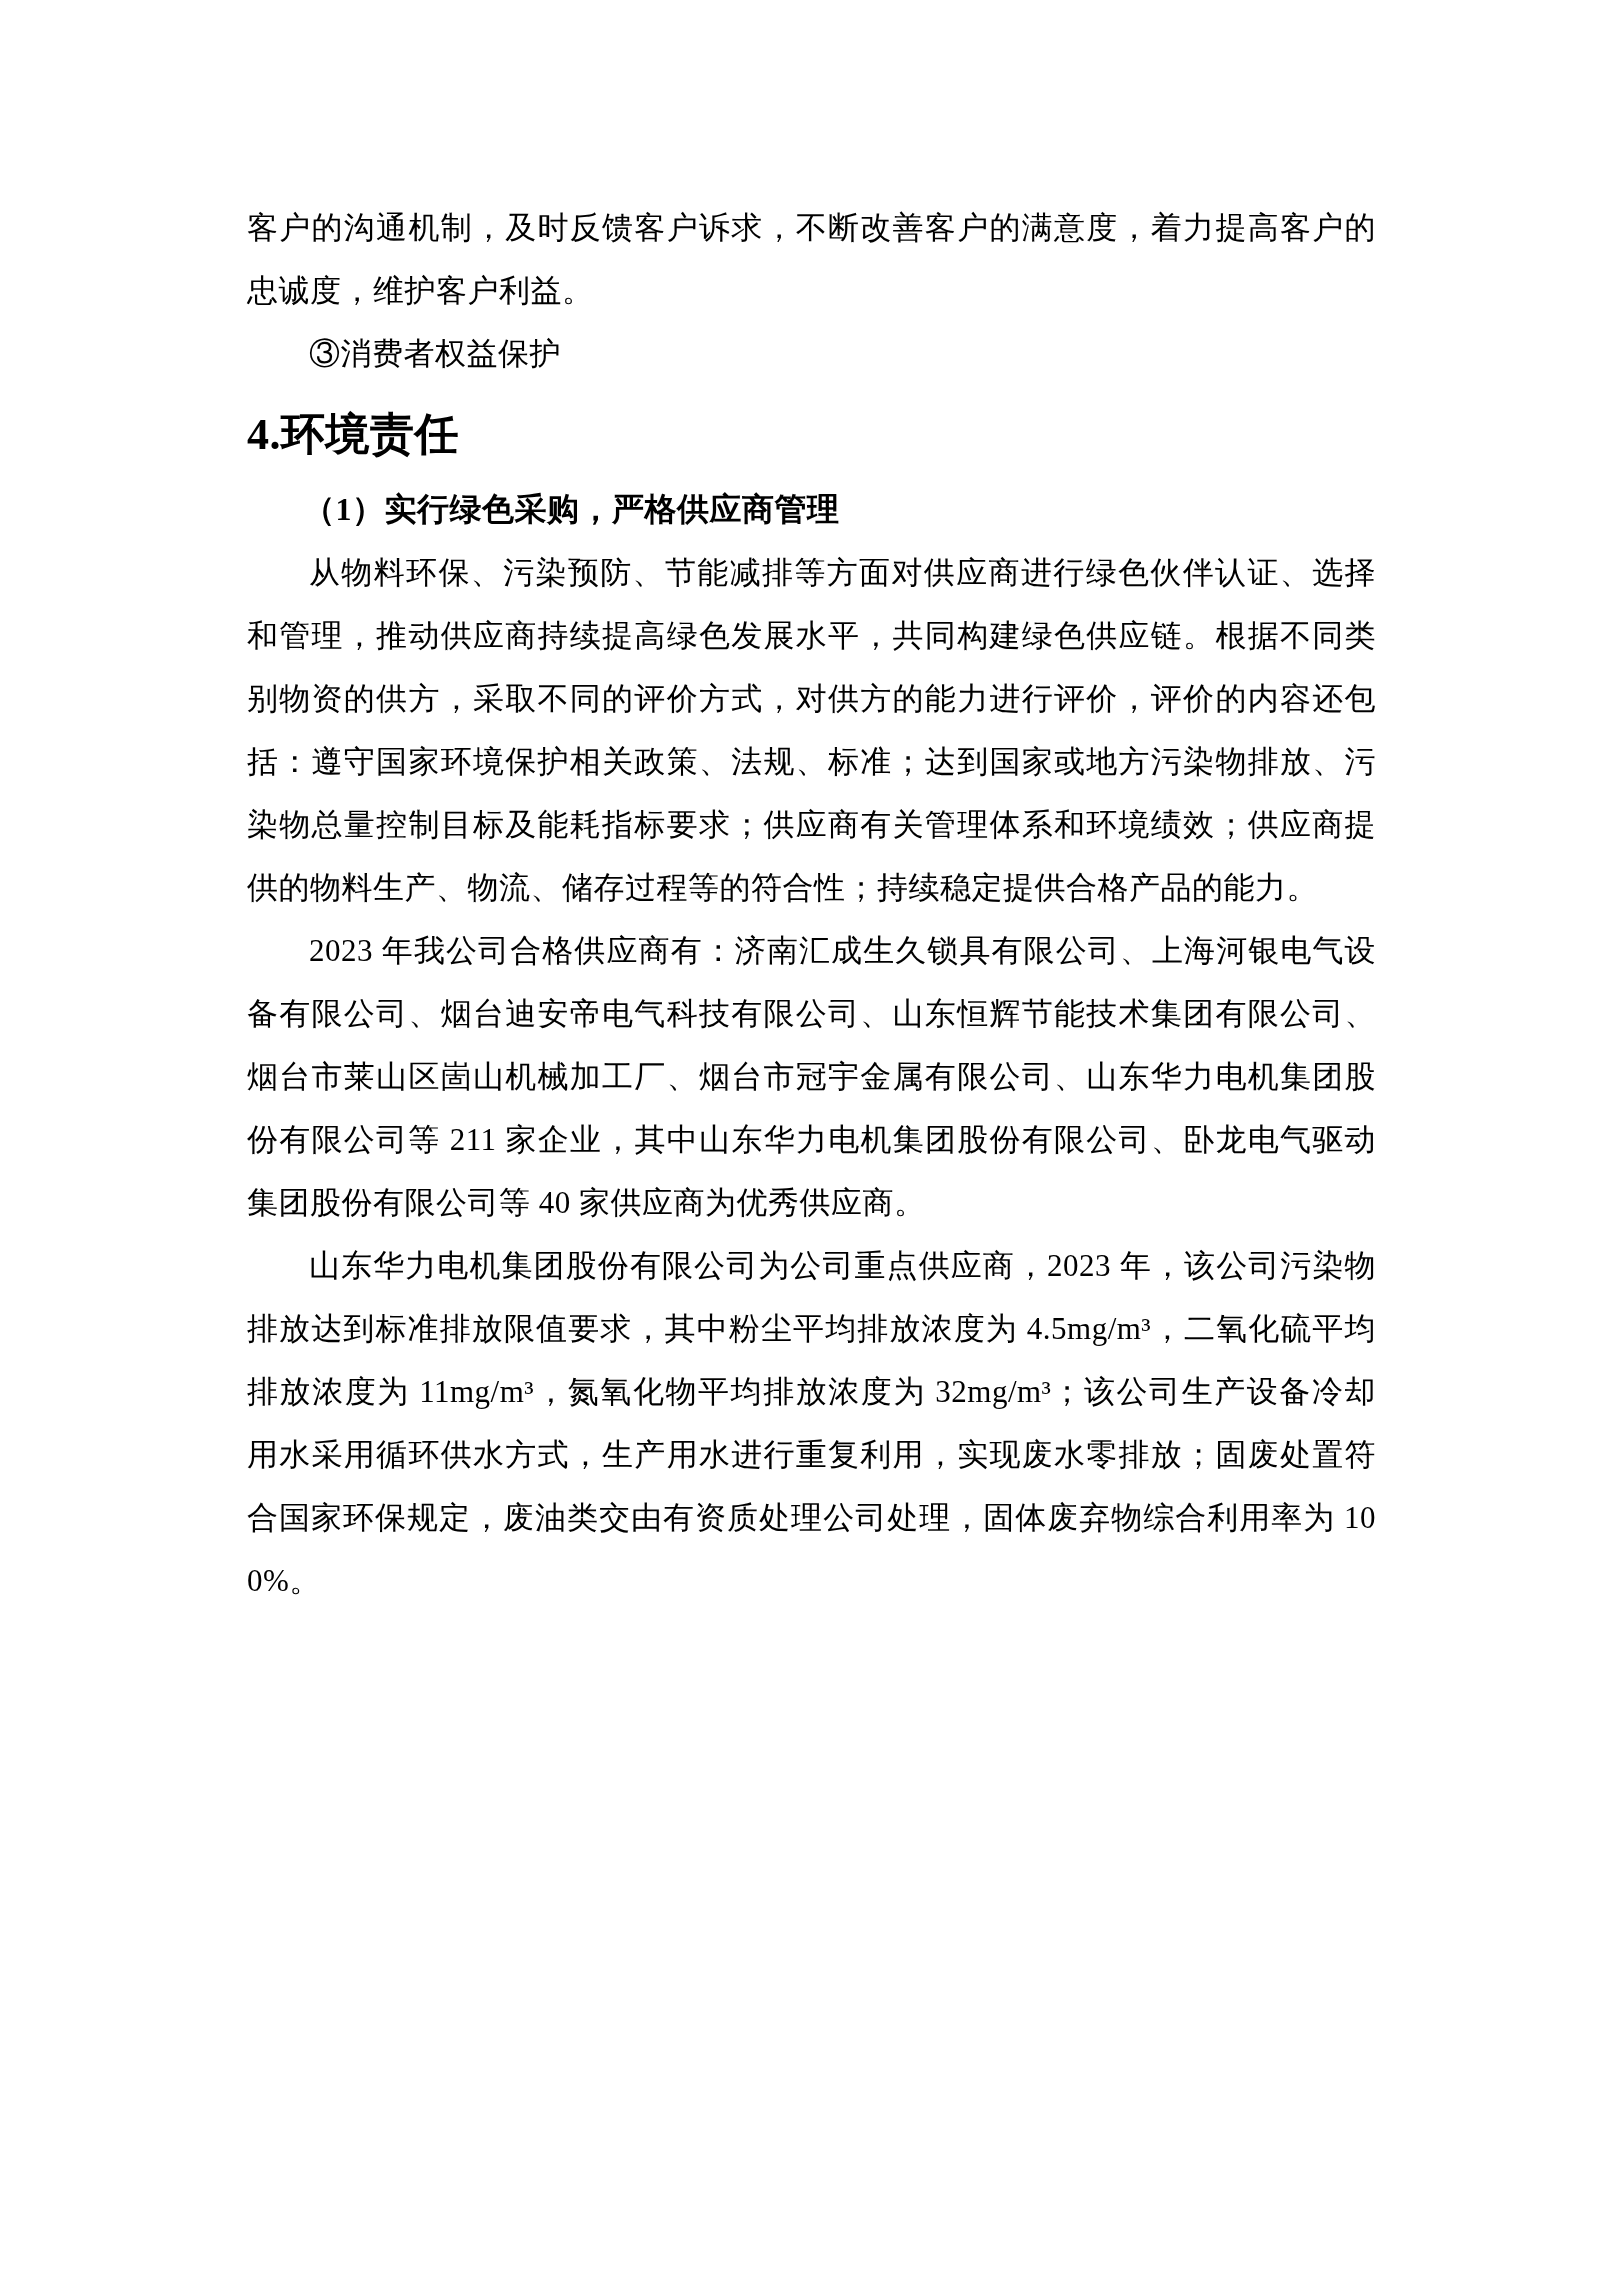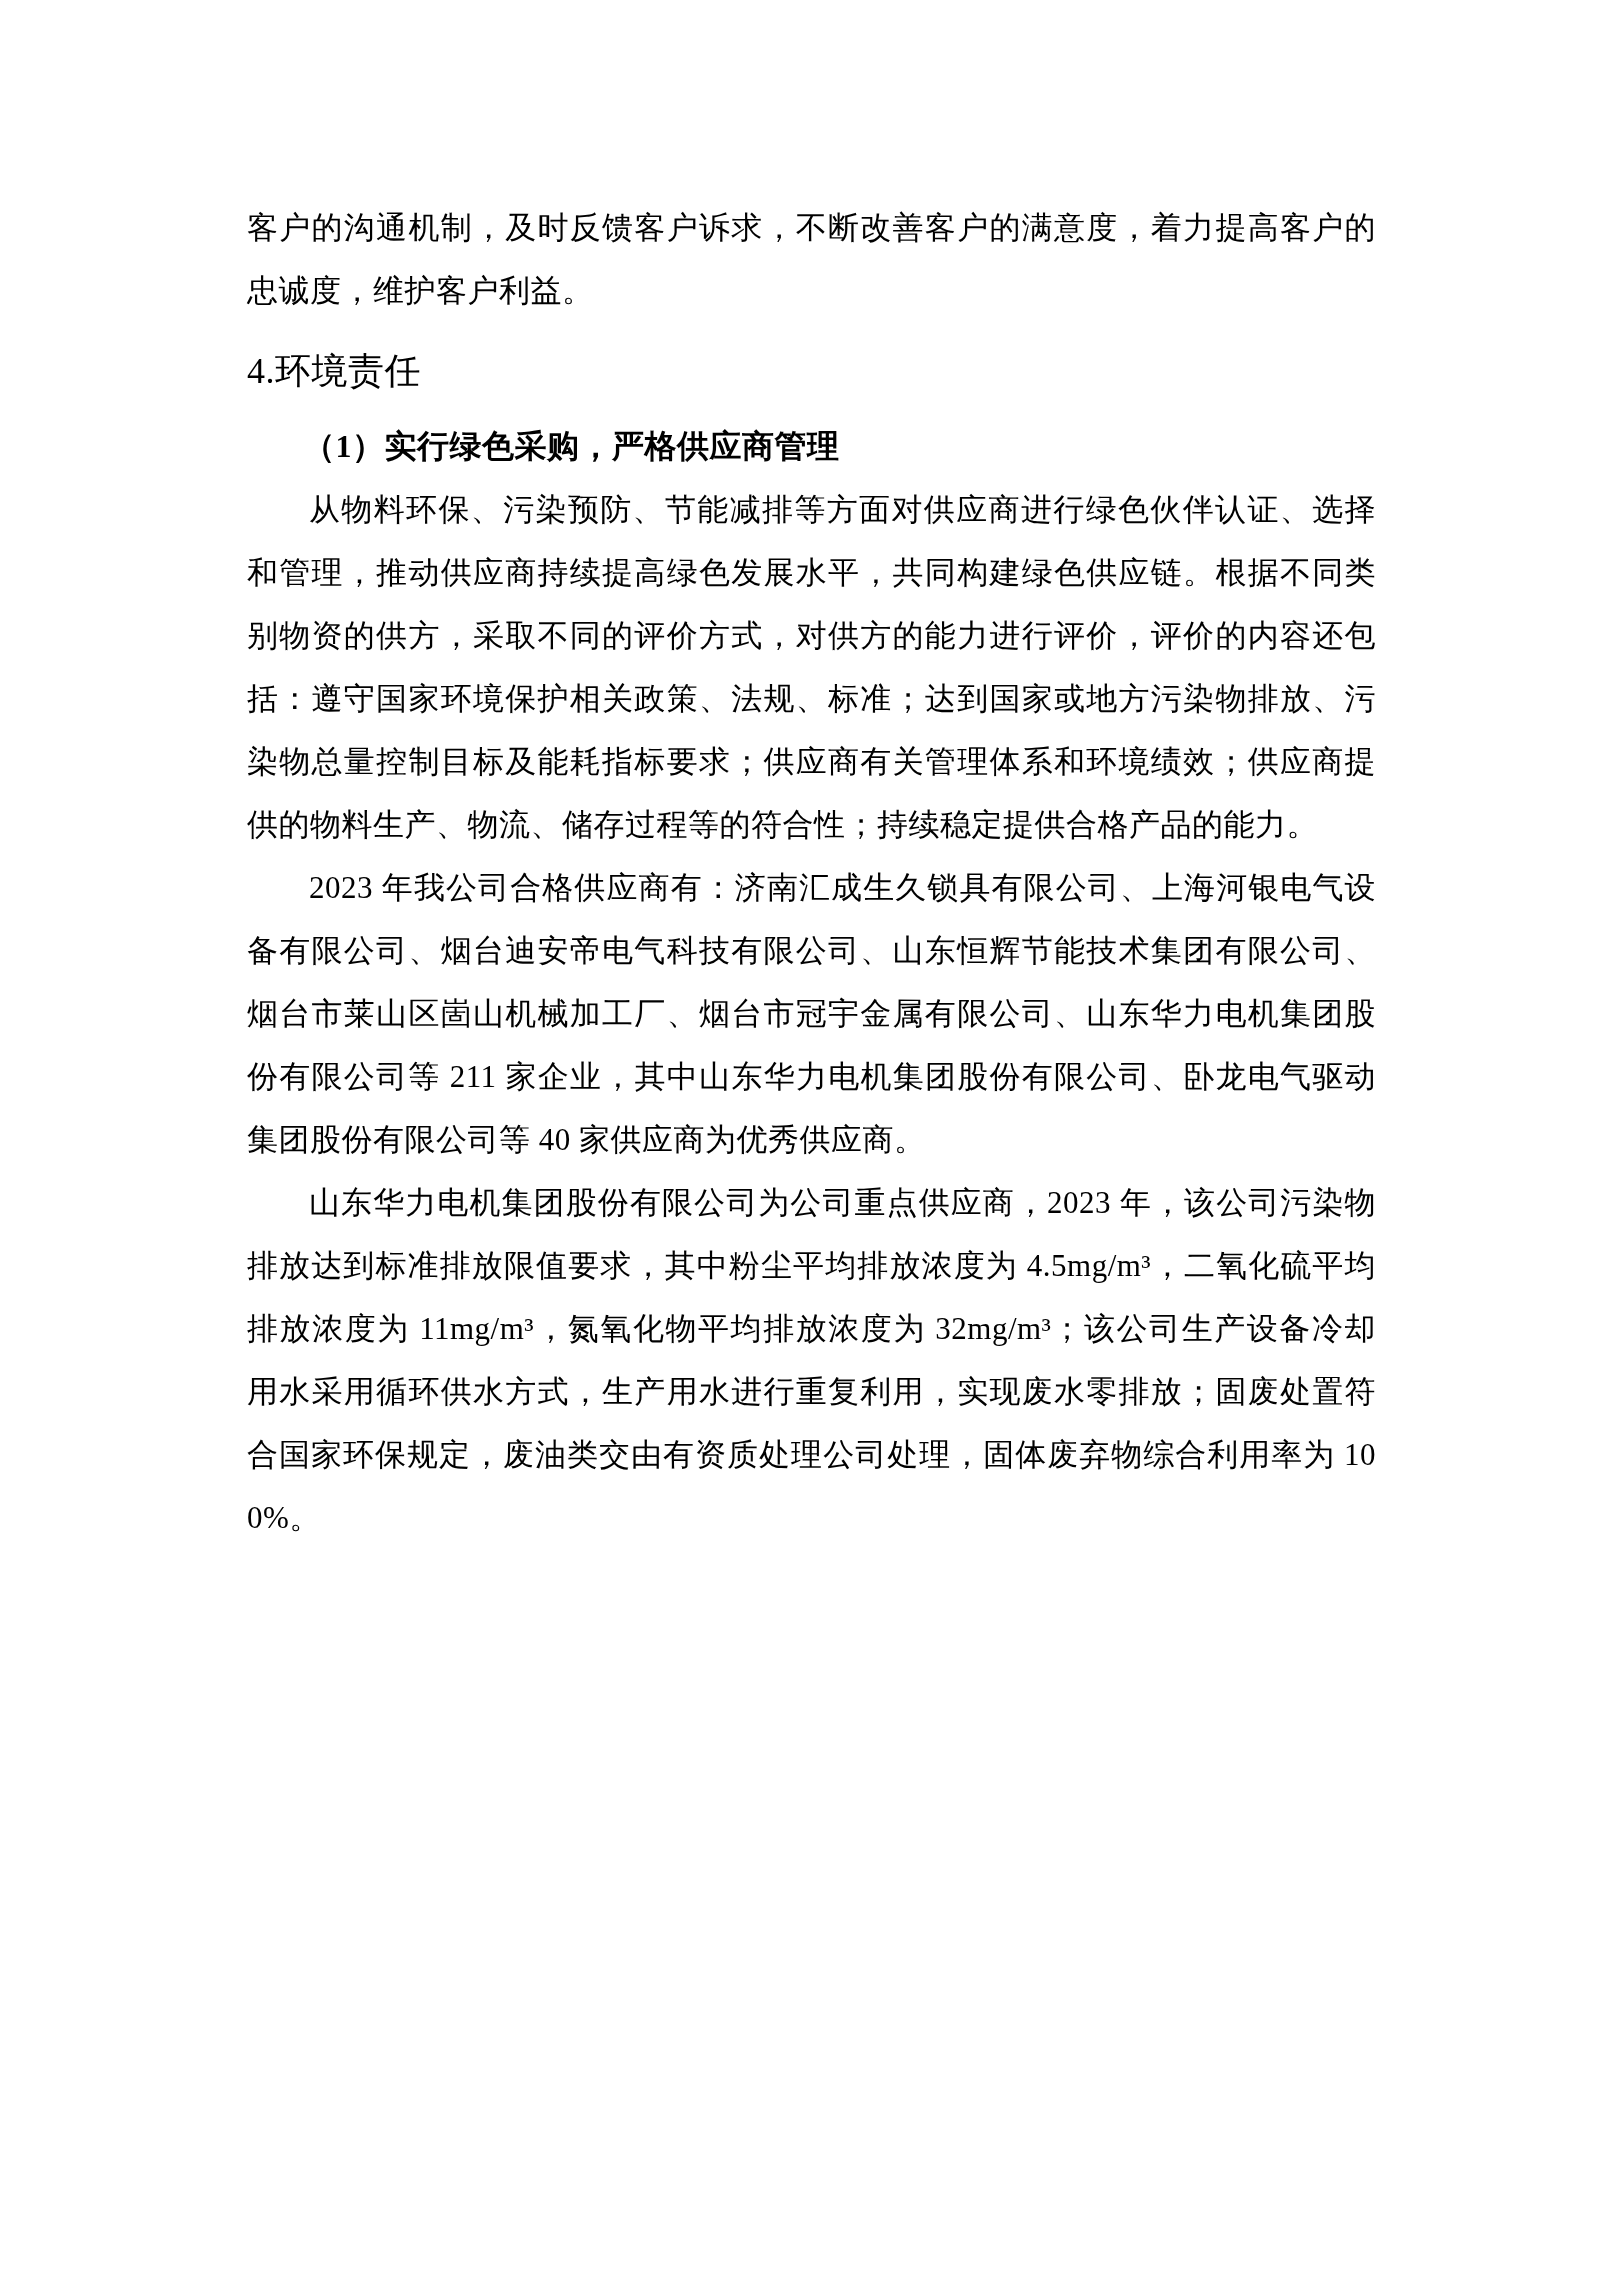--- a/index.html
+++ b/index.html
@@ -29,22 +29,22 @@
     line-height: 63px;
     text-align: justify;
     letter-spacing: 0.5px;
     word-break: break-all;
   }
   .indent {
     text-indent: 2em;
   }
   .section-heading {
     margin: 17.6px 0 0 0;
-    font-size: 36px;
-    font-weight: normal;
+    font-size: 44px;
+    font-weight: bold;
     line-height: 63px;
     letter-spacing: 0.5px;
   }
   .sub-heading {
     margin: 12.7px 0 0 0;
     font-size: 32px;
     font-weight: bold;
     line-height: 63px;
     text-indent: 1.75em;
     letter-spacing: 0.5px;
@@ -58,20 +58,21 @@
     font-size: 32px;
     line-height: 39px;
   }
 </style>
 </head>
 <body>
 
 <div class="page">
   <div class="content">
     <p class="para">客户的沟通机制，及时反馈客户诉求，不断改善客户的满意度，着力提高客户的忠诚度，维护客户利益。</p>
+    <p class="para indent">③消费者权益保护</p>
     <h1 class="section-heading">4.环境责任</h1>
     <h2 class="sub-heading">（1）实行绿色采购，严格供应商管理</h2>
     <p class="para indent">从物料环保、污染预防、节能减排等方面对供应商进行绿色伙伴认证、选择和管理，推动供应商持续提高绿色发展水平，共同构建绿色供应链。根据不同类别物资的供方，采取不同的评价方式，对供方的能力进行评价，评价的内容还包括：遵守国家环境保护相关政策、法规、标准；达到国家或地方污染物排放、污染物总量控制目标及能耗指标要求；供应商有关管理体系和环境绩效；供应商提供的物料生产、物流、储存过程等的符合性；持续稳定提供合格产品的能力。</p>
     <p class="para indent">2023 年我公司合格供应商有：济南汇成生久锁具有限公司、上海河银电气设备有限公司、烟台迪安帝电气科技有限公司、山东恒辉节能技术集团有限公司、烟台市莱山区崮山机械加工厂、烟台市冠宇金属有限公司、山东华力电机集团股份有限公司等 211 家企业，其中山东华力电机集团股份有限公司、卧龙电气驱动集团股份有限公司等 40 家供应商为优秀供应商。</p>
     <p class="para indent">山东华力电机集团股份有限公司为公司重点供应商，2023 年，该公司污染物排放达到标准排放限值要求，其中粉尘平均排放浓度为 4.5mg/m³，二氧化硫平均排放浓度为 11mg/m³，氮氧化物平均排放浓度为 32mg/m³；该公司生产设备冷却用水采用循环供水方式，生产用水进行重复利用，实现废水零排放；固废处置符合国家环保规定，废油类交由有资质处理公司处理，固体废弃物综合利用率为 100%。</p>
   </div>
   <div class="footer">
     <span>6</span>
   </div>
 </div>

